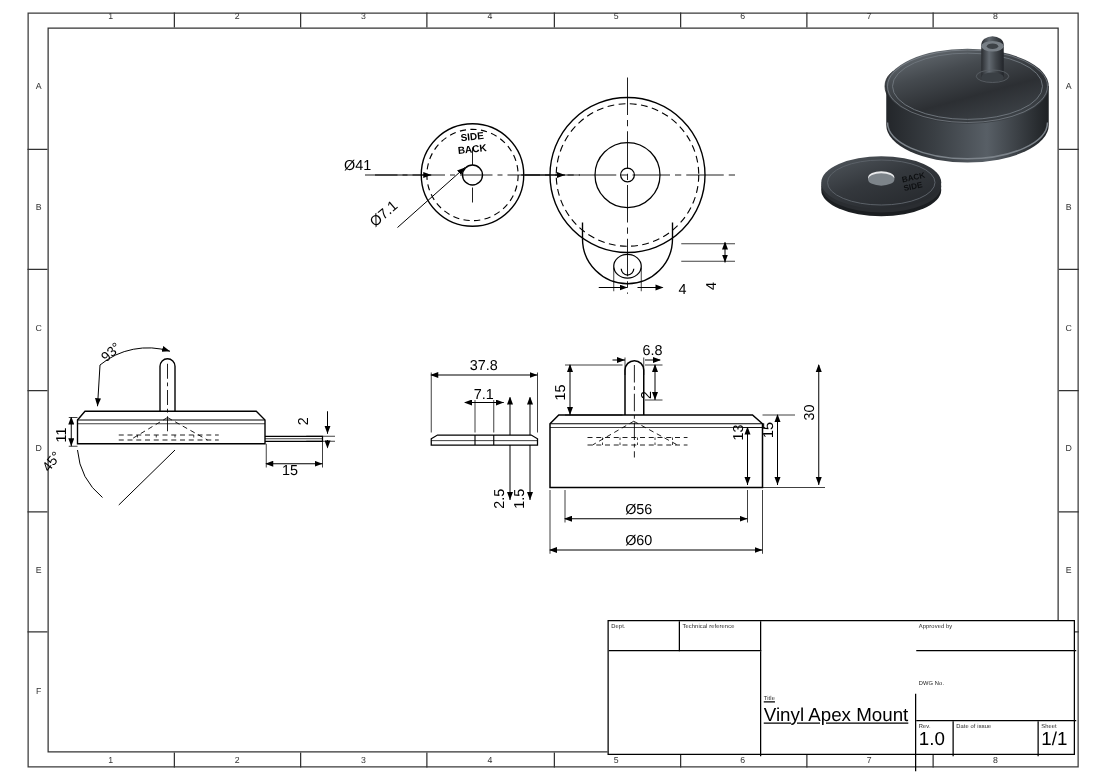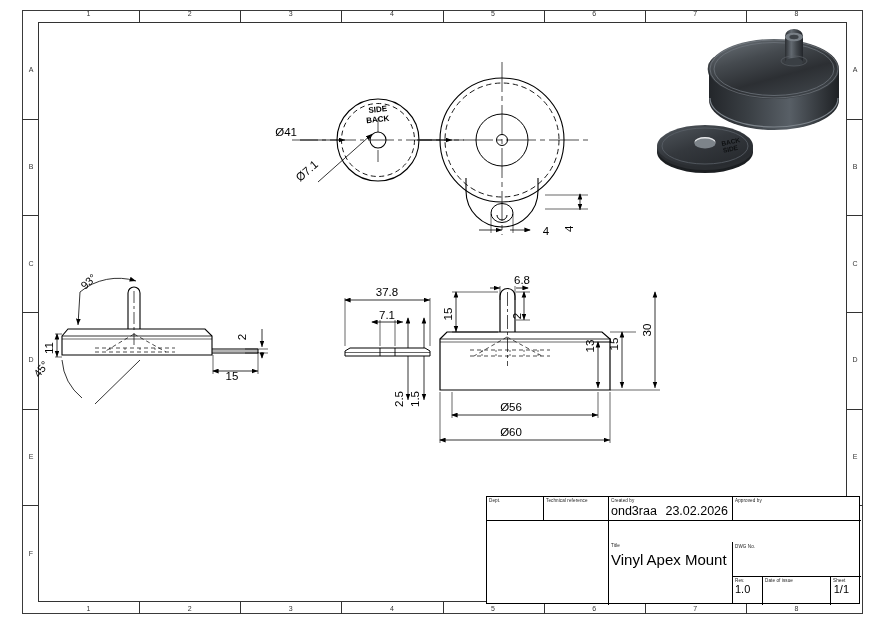--- a/index.html
+++ b/index.html
@@ -30,21 +30,21 @@
   
   .tb{position:absolute;left:486px;top:496px;width:374px;height:108px;
       border:1.2px solid #000;box-sizing:border-box;background:#fff;}
   .tb .cell{position:absolute;box-sizing:border-box;border-right:1px solid #000;
             border-bottom:1px solid #000;overflow:hidden;}
   .tb .cell.nr{border-right:none;}
   .tb .cell.nb{border-bottom:none;}
   .hdr{font-size:4.6px;color:#222;padding:1px 0 0 2px;letter-spacing:.02em;
        line-height:6px;white-space:nowrap;}
   .val{padding:0 0 0 2px;line-height:1;white-space:nowrap;}
-  .v11{font-size:11px;} .v12{font-size:12.5px;} .v15{font-size:15px;} .v9{font-size:9.5px;}
+  .v11{font-size:15px;} .v12{font-size:12.5px;} .v15{font-size:15px;} .v9{font-size:9.5px;}
 
   .rowflex{display:flex;align-items:baseline;justify-content:space-between;
            padding:0 4px 0 2px;}
 </style>
 </head>
 <body>
 
 <div id="sheet">
 
   <div class="frame-outer"></div>
@@ -353,36 +353,29 @@
   <div class="tb">
 
     <div class="cell" style="left:0;top:0;width:57px;height:24px;">
       <div class="hdr">Dept.</div>
       <div class="val v9"></div>
     </div>
     <div class="cell" style="left:57px;top:0;width:65px;height:24px;">
       <div class="hdr">Technical reference</div>
       <div class="val v9"></div>
     </div>
-    <div class="cell" style="left:122px;top:0;width:124px;height:24px;">
-      <div class="hdr">Created by</div>
-      <div class="rowflex">
-        <span class="v12">ond3raa</span>
-        <span class="v12">23.02.2026</span>
-      </div>
-    </div>
     <div class="cell nr" style="left:246px;top:0;width:128px;height:24px;">
       <div class="hdr">Approved by</div>
       <div class="val v9"></div>
     </div>
 
     <div class="cell nb" style="left:0;top:24px;width:122px;height:84px;"></div>
 
 
-    <div class="cell nb" style="left:122px;top:45px;width:124px;height:62px;">
+    <div class="cell nb" style="left:122px;top:58px;width:124px;height:62px;text-decoration:underline;">
       <div class="hdr">Title</div>
       <div class="val v15" style="padding-top:3px;">Vinyl Apex Mount</div>
     </div>
 
     <div class="cell nr" style="left:246px;top:46px;width:128px;height:34px;">
       <div class="hdr">DWG No.</div>
       <div class="val v9"></div>
     </div>
 
     <div class="cell nb" style="left:246px;top:80px;width:30px;height:28px;">

